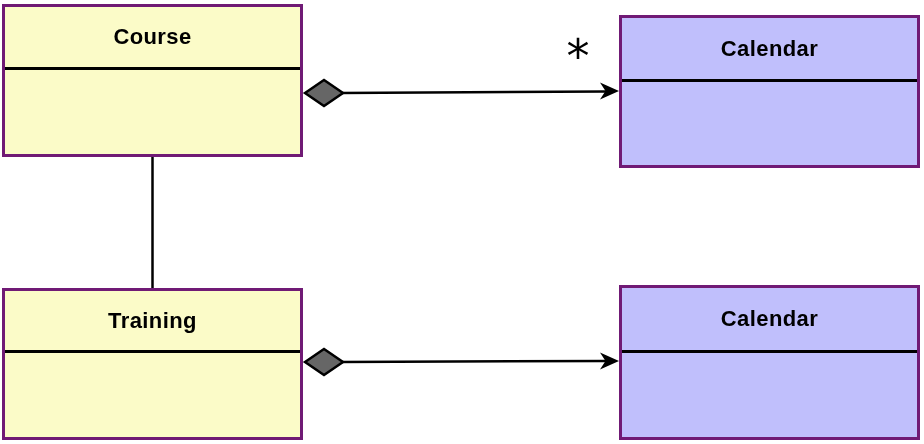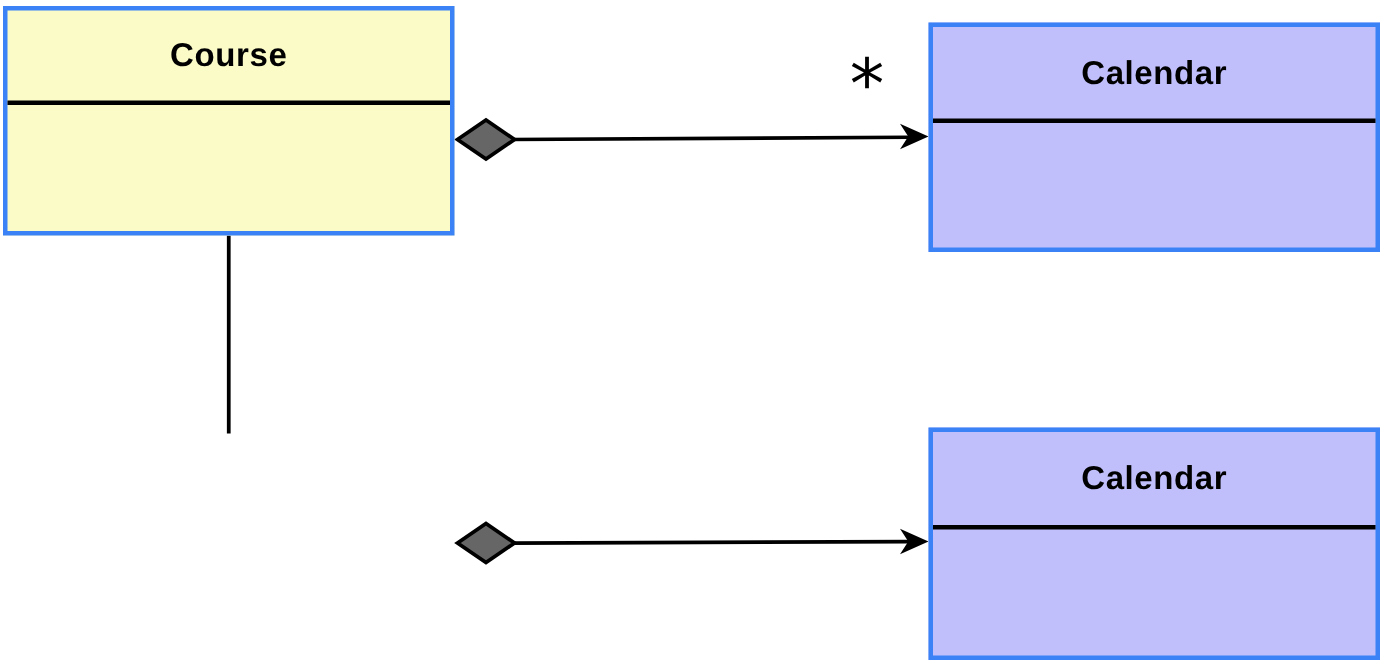--- a/index.html
+++ b/index.html
@@ -16,21 +16,21 @@
   }
   .canvas {
     position: absolute;
     inset: 0;
     width: 924px;
     height: 444px;
   }
   .uml-class {
     position: absolute;
     box-sizing: border-box;
-    border: 3px solid #3b82f6;
+    border: 3px solid #701a75;
     display: flex;
     flex-direction: column;
     gap: 26px;
   }
   .uml-title {
     box-sizing: content-box;
     border-bottom: 3px solid #000;
     display: flex;
     align-items: center;
     justify-content: center;
@@ -101,20 +101,26 @@
     <div class="uml-attrs"></div>
   </div>
 
   <div class="uml-class" id="class-calendar-top" style="background-color: rgb(192, 191, 252);">
     <div class="uml-title">
       <span>Calendar</span>
     </div>
     <div class="uml-attrs"></div>
   </div>
 
+  <div class="uml-class" id="class-training" style="background-color: rgb(251, 251, 200);">
+    <div class="uml-title">
+      <span>Training</span>
+    </div>
+    <div class="uml-attrs"></div>
+  </div>
 
   <div class="uml-class" id="class-calendar-bottom" style="background-color: rgb(192, 191, 252);">
     <div class="uml-title">
       <span>Calendar</span>
     </div>
     <div class="uml-attrs"></div>
   </div>
 
 </div>
 

